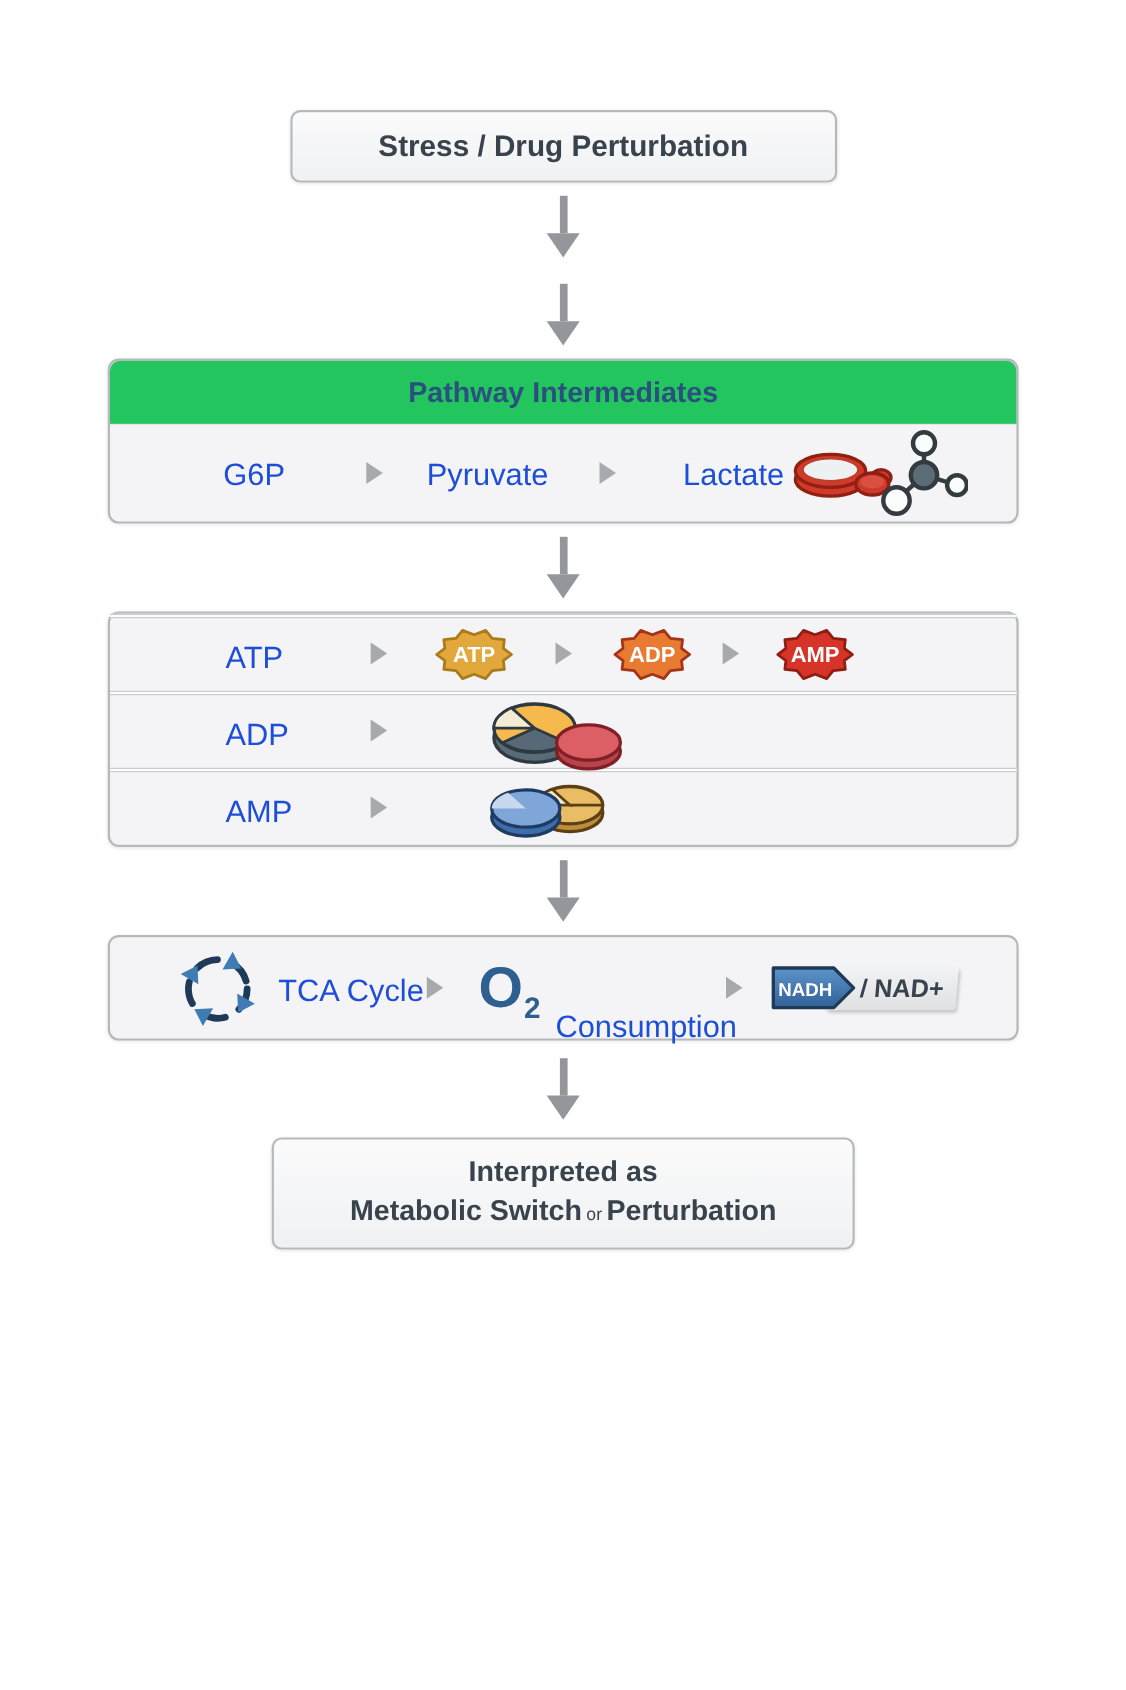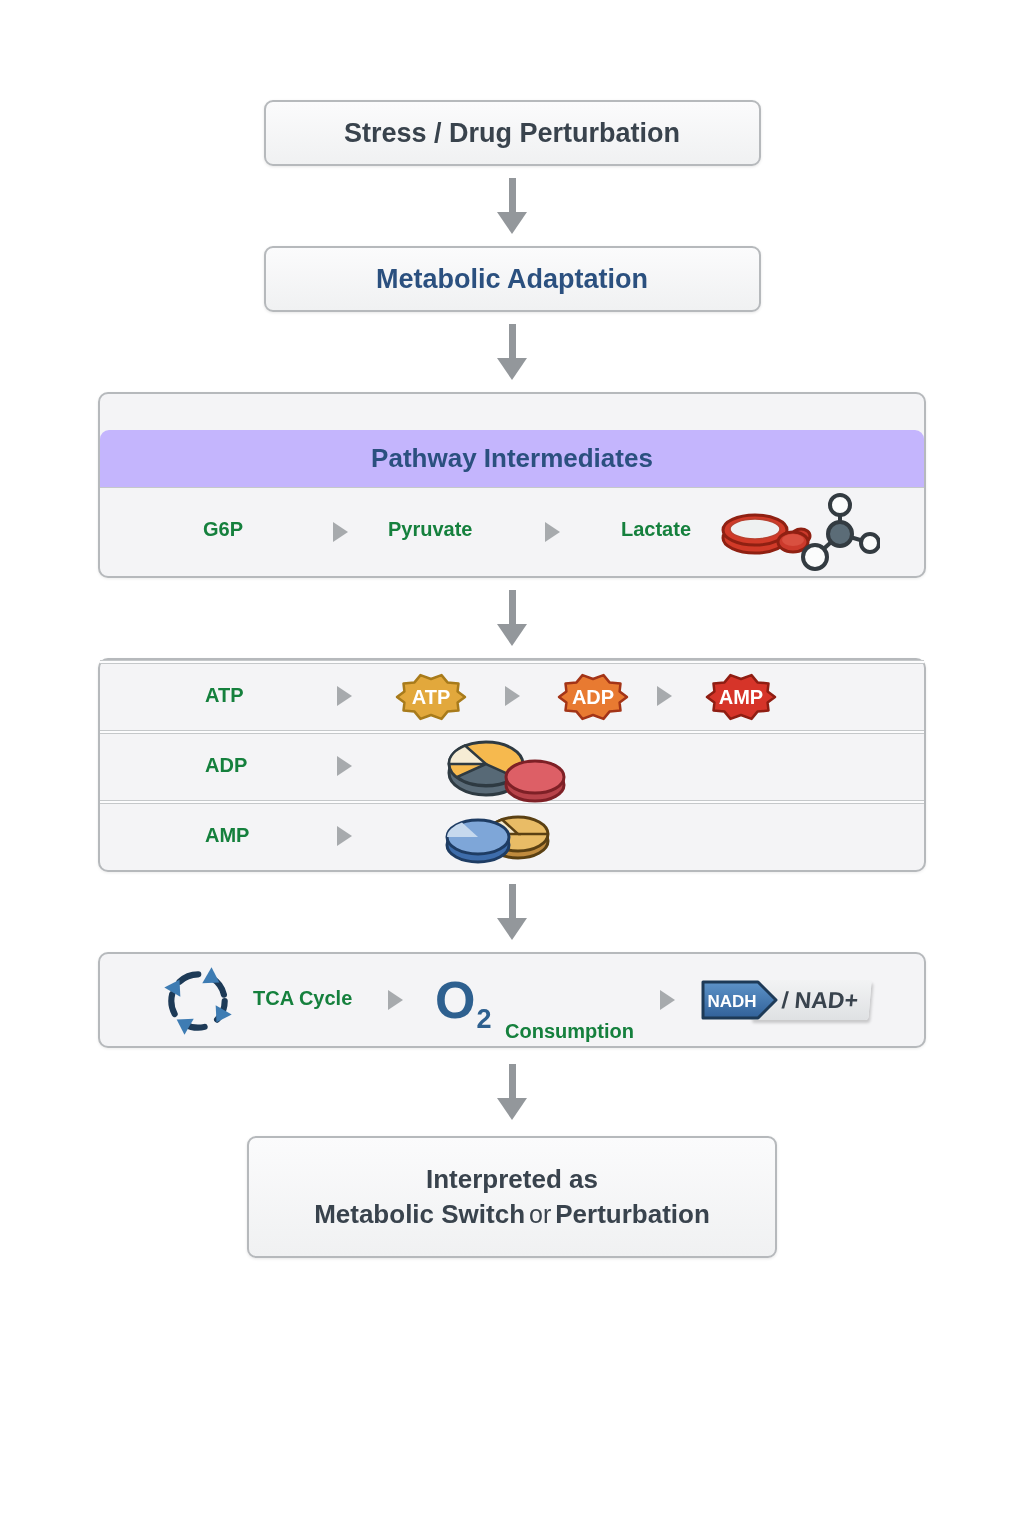--- a/index.html
+++ b/index.html
@@ -41,27 +41,27 @@
   .panel {
     width: 828px;
     background: #f4f4f6;
     border: 2px solid #b6b9bc; border-radius: 10px;
     box-shadow: 0 1px 3px rgba(0,0,0,.08);
     overflow: visible;
   }
   .panel-header {
     height: 58px; display: flex; align-items: center; justify-content: center;
     font-size: 26px; font-weight: bold; color: #2b507f;
-    background: #c4b5fd; border-radius: 9px 9px 0 0; margin-top: 36px;
+    background: #22c55e; border-radius: 9px 9px 0 0;
   }
   .hline { border-bottom: 1px solid #c5c8ca; }
   .gap-sep { height: 4px; background: #fcfcfd; border-top: 1px solid #c5c8ca; border-bottom: 1px solid #c5c8ca; }
 
   .prow { position: relative; }
-  .prow .lbl { position: absolute; font-size: 20px; font-weight: bold; color: #15803d; white-space: nowrap; }
+  .prow .lbl { position: absolute; font-size: 28px; font-weight: normal; color: #1d4ed8; white-space: nowrap; }
   .chev {
     position: absolute; width: 0; height: 0;
     border-top: 10px solid transparent; border-bottom: 10px solid transparent;
     border-left: 15px solid #a7aaad;
   }
 
   
   .pathway-row { height: 88px; }
 
   
@@ -80,43 +80,40 @@
     background: linear-gradient(180deg,#f2f3f4,#dfe1e3);
     transform: skewX(-5deg); border-radius: 3px;
     box-shadow: 2px 3px 3px rgba(0,0,0,.18);
     z-index: 1;
     font-size: 23px; font-weight: bold; color: #39434d;
     line-height: 40px; padding-left: 30px; white-space: nowrap;
   }
   .nadh-svg { position: relative; z-index: 2; }
 
   
-  .box-conclusion { width: 530px; min-height: 95px; padding: 24px 0; margin-bottom: 0; }
+  .box-conclusion { width: 530px; min-height: 95px; padding: 12px 0; margin-bottom: 0; }
   .concl-line { font-size: 26px; font-weight: bold; line-height: 35px; color: #39434d; }
-  .concl-or { font-size: 25px; font-weight: normal; padding: 0 4px; }
+  .concl-or { font-size: 16px; font-weight: normal; padding: 0 4px; }
 
   svg text { font-family: "Liberation Sans", "DejaVu Sans", sans-serif; }
 </style>
 </head>
 <body>
 
 <div class="page">
 
   <div class="simplebox box-stress">
     <div class="box-title">Stress / Drug Perturbation</div>
   </div>
 
   <div class="arrow">
     <div class="stem"></div>
       <div class="head"></div>
   </div>
 
-  <div class="simplebox">
-    <div class="box-title blue">Metabolic Adaptation</div>
-  </div>
 
   <div class="arrow">
     <div class="stem"></div>
       <div class="head"></div>
   </div>
 
   <div class="panel">
     <div class="panel-header hline">Pathway Intermediates</div>
     <div class="prow pathway-row">
       <span class="lbl" style="left:103px; top:30px;">G6P</span>

